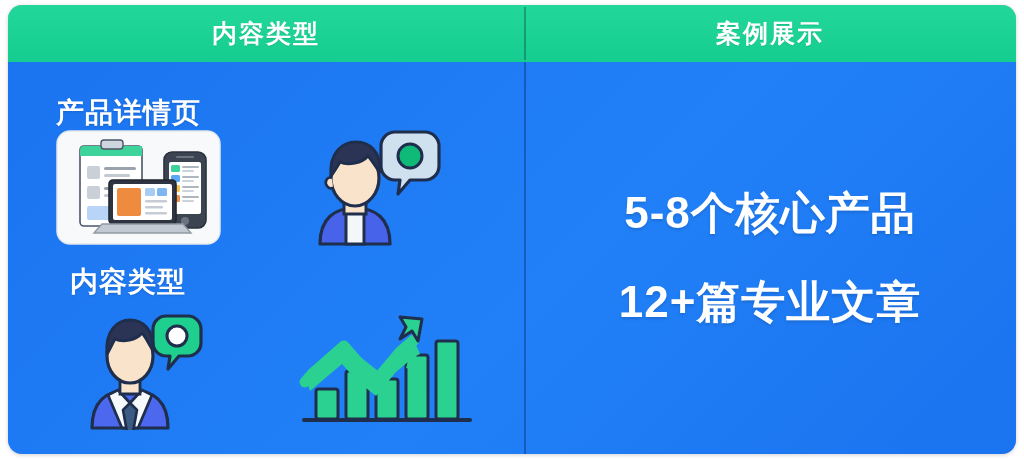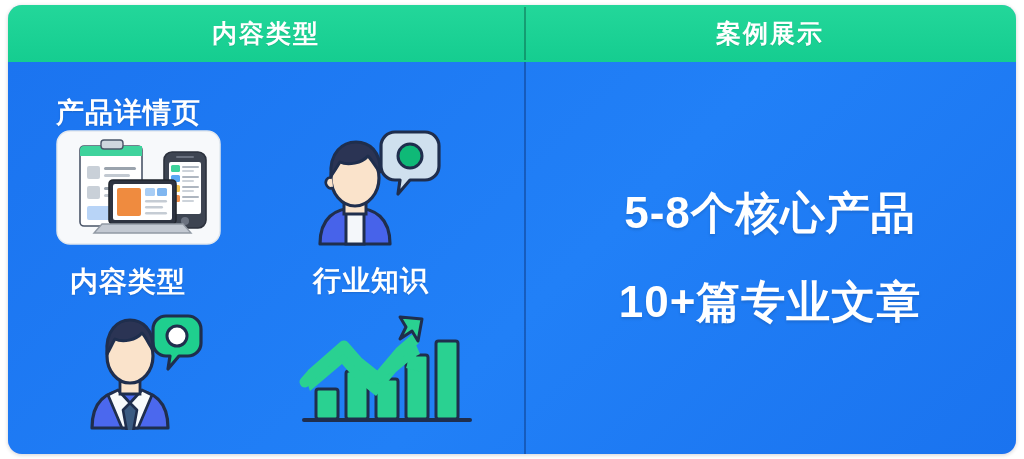--- a/index.html
+++ b/index.html
@@ -156,21 +156,20 @@
           <circle cx="91" cy="36" r="10" fill="#ffffff" stroke="#1f2e4d" stroke-width="3"></circle>
           <path d="M6 128c0-28 16-38 38-38s38 10 38 38z" fill="#4b68ee" stroke="#1f2e4d" stroke-width="3.2" stroke-linejoin="round"></path>
           <path d="M32 90l12 13 12-13 10 5-14 33H36L22 95z" fill="#f7fafc" stroke="#1f2e4d" stroke-width="2.8" stroke-linejoin="round"></path>
           <path d="M44 103l7 7-4 22h-6l-4-22z" fill="#3b5b82" stroke="#1f2e4d" stroke-width="2.6" stroke-linejoin="round"></path>
           <path d="M34 80h20v14H34z" fill="#fae3cb" stroke="#1f2e4d" stroke-width="2.8"></path>
           <ellipse cx="44" cy="56" rx="23" ry="27" fill="#fae3cb" stroke="#1f2e4d" stroke-width="3.2"></ellipse>
           <path d="M21 54c-2-24 11-34 23-34s24 9 23 30c-4-5-7-13-11-17-6 7-19 10-27 6-3 5-5 10-8 15z" fill="#2b3454" stroke="#1f2e4d" stroke-width="3" stroke-linejoin="round"></path>
         </svg>
       </div>
 
-      <div class="cap c3">行业知识</div>
 
       <div class="ill i4">
         <svg viewBox="0 0 180 125" width="180" height="125">
           <rect x="20" y="82" width="22" height="30" rx="2.5" fill="#2ad191" stroke="#1f2e4d" stroke-width="3"></rect>
           <rect x="50" y="64" width="22" height="48" rx="2.5" fill="#2ad191" stroke="#1f2e4d" stroke-width="3"></rect>
           <rect x="80" y="72" width="22" height="40" rx="2.5" fill="#2ad191" stroke="#1f2e4d" stroke-width="3"></rect>
           <rect x="110" y="48" width="22" height="64" rx="2.5" fill="#2ad191" stroke="#1f2e4d" stroke-width="3"></rect>
           <rect x="140" y="34" width="22" height="78" rx="2.5" fill="#2ad191" stroke="#1f2e4d" stroke-width="3"></rect>
           <path d="M8 72L15 66L48 38L62 54L82 70L104 44L120 28" fill="none" stroke="#1f2e4d" stroke-width="3.2" stroke-linejoin="round" stroke-linecap="round"></path>
           <path d="M10 72l8-7 30-26 14 16 20 16 22-26 14-12 6 14-4 2 6 16-16-4 2-6-12 10-20 24-20-16-14-16-26 22-6 5z" fill="#2ad191" stroke="#1f2e4d" stroke-width="0"></path>
@@ -178,17 +177,17 @@
           <path d="M9 75l7-8 32-28 14 16 20 16 22-26 14-12" fill="none" stroke="#1f2e4d" stroke-width="3" stroke-linejoin="round" stroke-linecap="round" opacity="0"></path>
           <path d="M104 10l22 2-4 22-6-10-12 8 6-12z" fill="#2ad191" stroke="#1f2e4d" stroke-width="3" stroke-linejoin="round"></path>
           <line x1="8" y1="113" x2="174" y2="113" stroke="#1f2e4d" stroke-width="4" stroke-linecap="round"></line>
         </svg>
       </div>
 
     </div>
 
     <div class="right-col">
       <div class="qty">5-8个核心产品</div>
-      <div class="qty">10+篇专业文章</div>
+      <div class="qty">12+篇专业文章</div>
     </div>
 
   </div>
 </div>
 
 </body></html>

